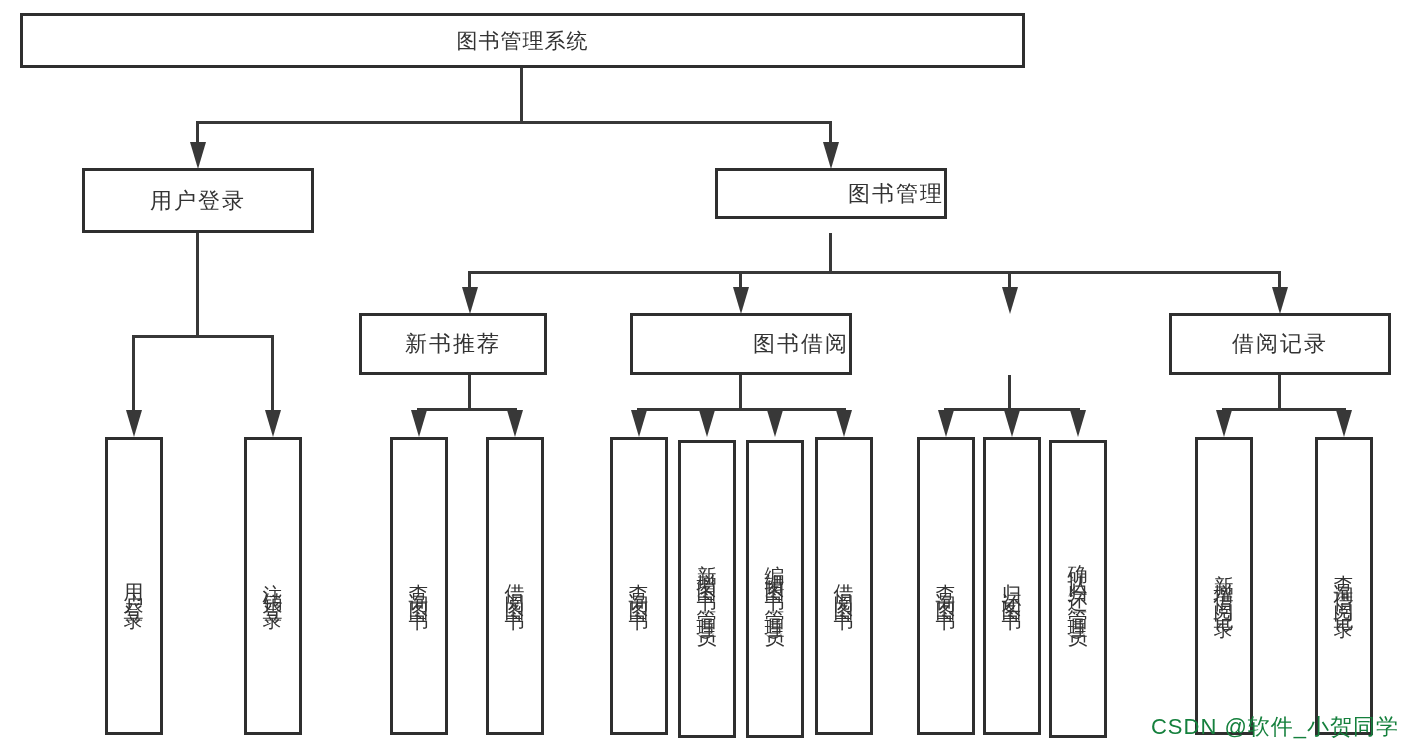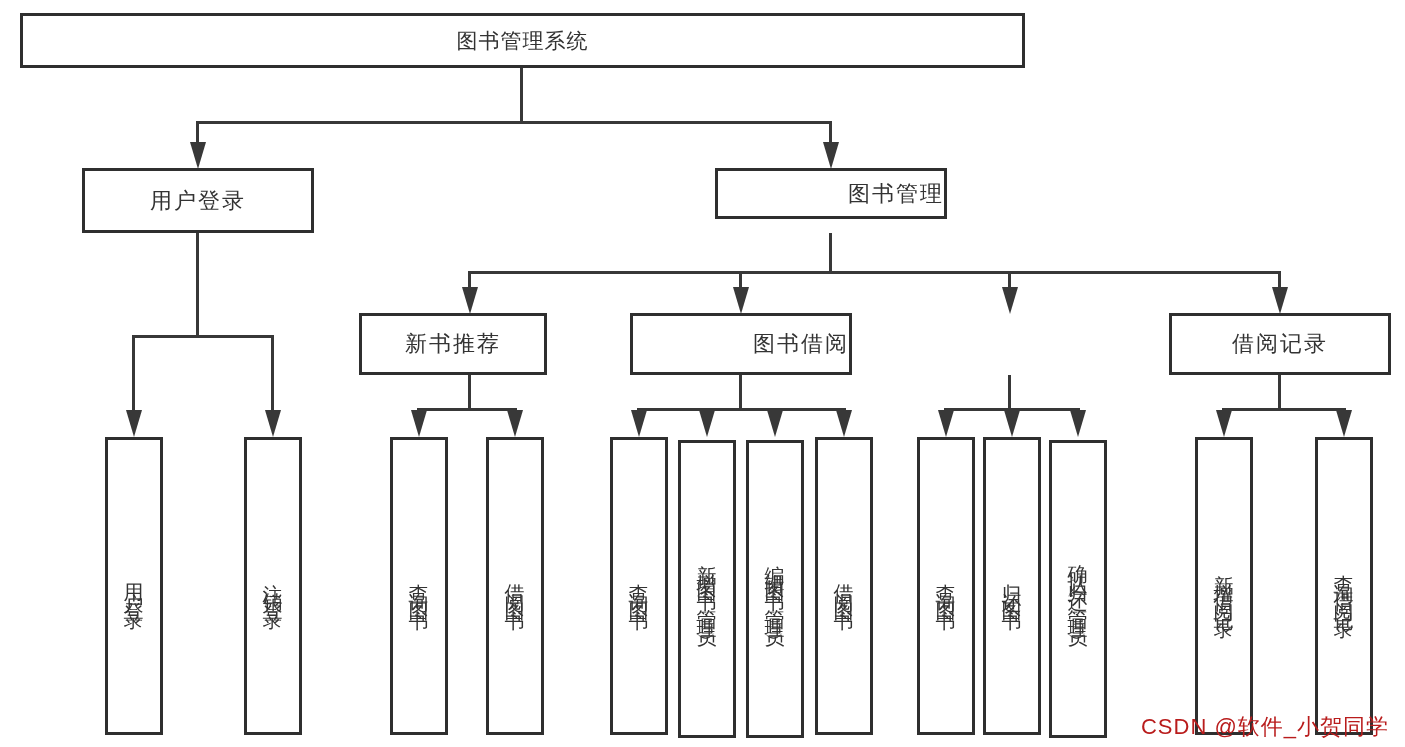--- a/index.html
+++ b/index.html
@@ -18,22 +18,22 @@
     font-size:20px;letter-spacing:9px;line-height:1.1;color:#333;
   }
   .hline{position:absolute;height:3px;background:#383838;}
   .vline{position:absolute;width:3px;background:#383838;}
   .arrow{
     position:absolute;width:0;height:0;
     border-left:8px solid transparent;border-right:8px solid transparent;
     border-top:27px solid #383838;
   }
   .watermark{
-    position:absolute;right:16px;top:712px;font-size:22px;letter-spacing:1px;
-    color:#b91c1c;white-space:nowrap;
+    position:absolute;right:6px;top:712px;font-size:22px;letter-spacing:1px;
+    color:#15803d;white-space:nowrap;
   }
 </style>
 </head>
 <body>
 
 <div style="position:absolute;inset:0;">
 
   <div class="box root" style="left:20px;top:13px;width:1005px;height:55px;">
     <span class="htext">图书管理系统</span>
   </div>

